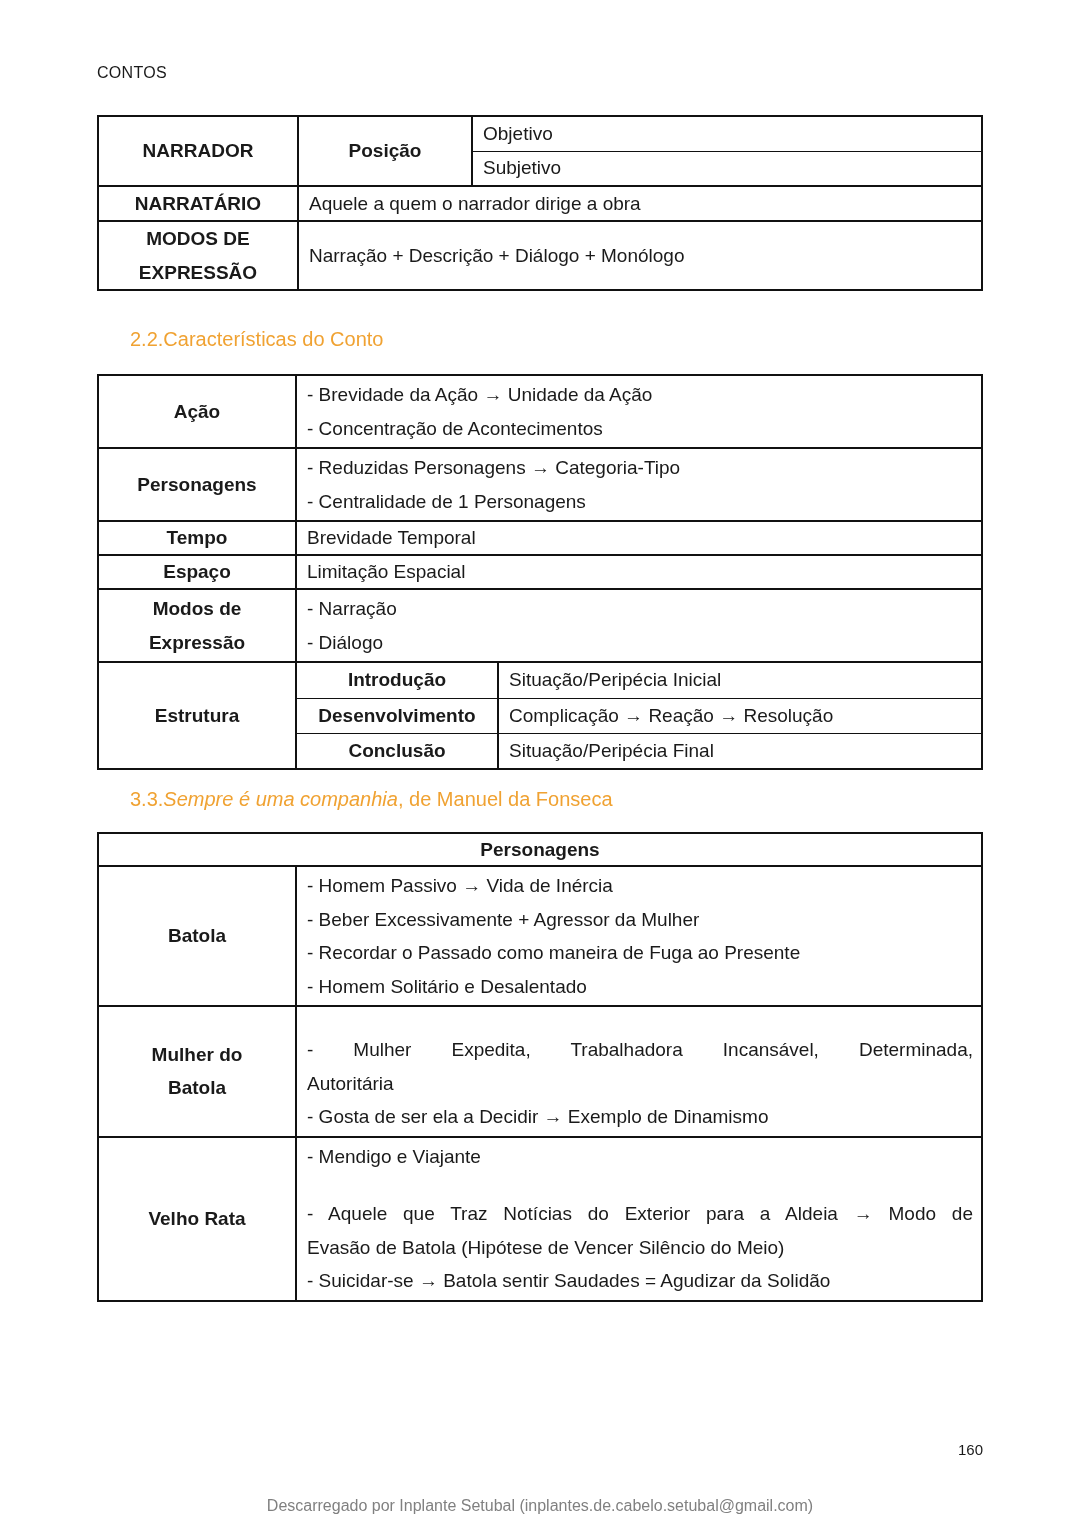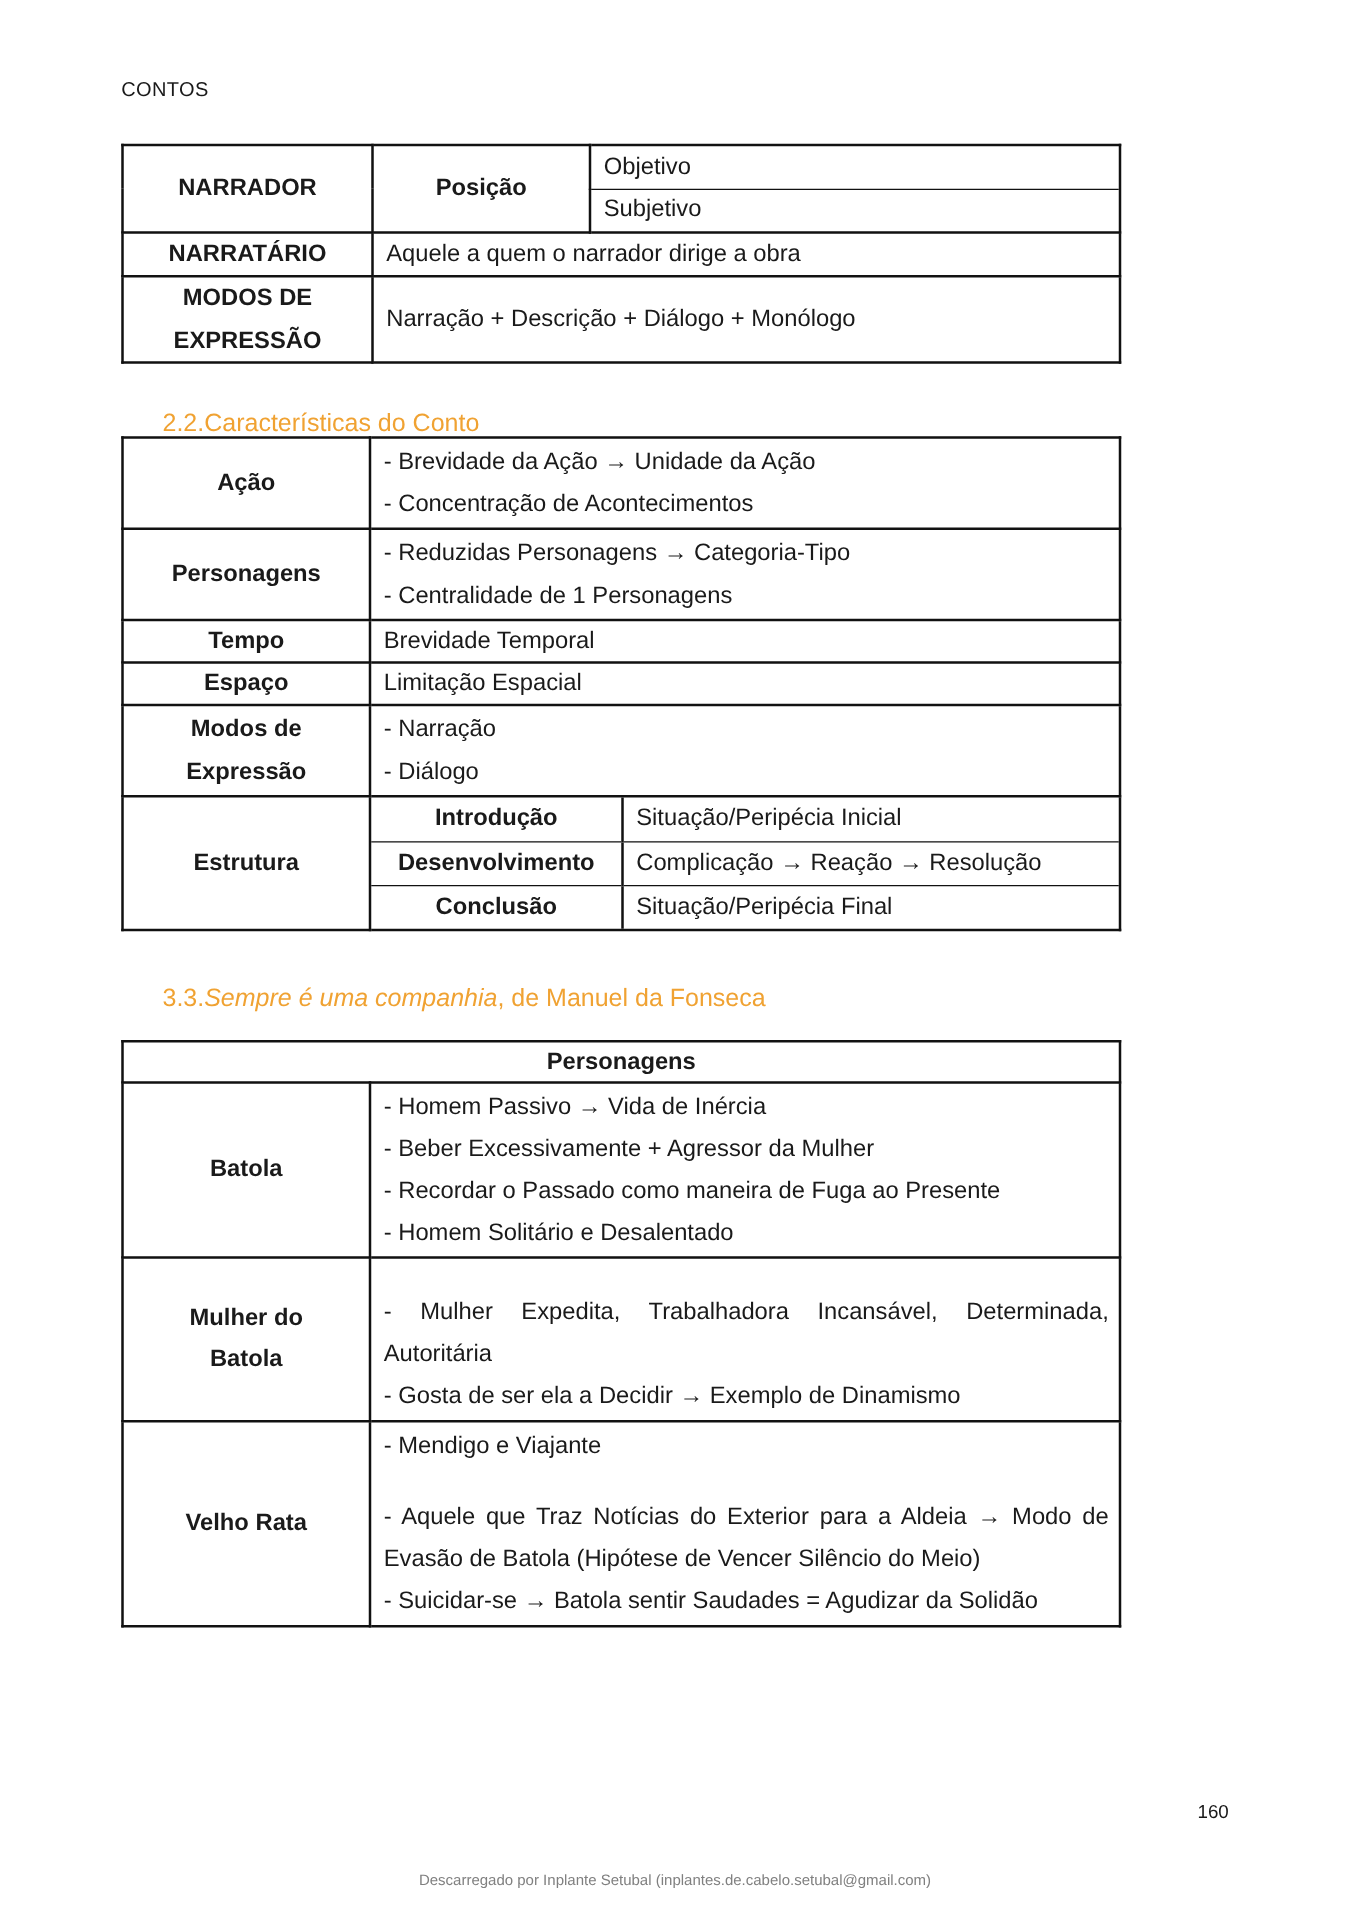--- a/index.html
+++ b/index.html
@@ -15,21 +15,21 @@
     position: relative;
     font-family: "Liberation Sans", sans-serif;
     color: var(--ink);
   }
   .hdr {
     position: absolute; top: 64px; left: 97px; width: 886px;
     font-size: 16px; letter-spacing: 0.3px;
   }
   table {
     position: absolute; border-collapse: collapse; table-layout: fixed;
-    width: 800px; left: 97px; font-size: 19px; color: var(--ink);
+    width: 886px; left: 97px; font-size: 19px; color: var(--ink);
   }
   td { border: 2px solid var(--border); vertical-align: middle; }
   .lbl { font-weight: 700; text-align: center; padding: 0 4px; }
   .val { text-align: left; padding: 2px 8px 2px 10px; }
   .ln  { line-height: 33.5px; }
   .stretch { text-align: justify; text-align-last: justify; margin-top: 24px; }
   .narrow { max-width: 140px; margin: 0 auto; line-height: 33.5px; }
   .bold { font-weight: 400; }
   
   #t-narrador { top: 115px; }
@@ -37,21 +37,21 @@
   #t-narrador td.thin-t { border-top-width: 1px; }
   
   .h2 {
     position: absolute; left: 130px; font-size: 20px; color: var(--accent);
     white-space: nowrap;
   }
   #h22 { top: 328px; }
   #h23 { top: 788px; }
   .ital { font-style: italic; }
   
-  #t-carac { top: 349px; }
+  #t-carac { top: 374px; }
   #t-carac td.estr-cell { padding: 0; vertical-align: top; }
   table.sub {
     position: static; width: 100%; border-collapse: collapse;
     table-layout: fixed; left: auto;
   }
   table.sub td { border: 2px solid var(--border); }
   table.sub td { border-top-width: 1px; border-bottom-width: 1px; }
   table.sub tr:first-child td { border-top: none; }
   table.sub tr:last-child td { border-bottom: none; }
   table.sub td:first-child { border-left: none; }
@@ -59,21 +59,21 @@
   
   #t-pers { top: 832px; }
   #t-pers .thead { font-weight: 700; text-align: center; }
   
   .pagenum {
     position: absolute; top: 1441px; left: 97px; width: 886px;
     text-align: right; font-size: 15px;
   }
   .footer {
     position: absolute; top: 1497px; left: 0; width: 1080px;
-    text-align: center; font-size: 12px; color: var(--footer);
+    text-align: center; font-size: 16px; color: var(--footer);
   }
 </style>
 </head>
 <body>
 
 <div class="hdr">CONTOS</div>
 
 <table id="t-narrador">
   <colgroup>
       <col style="width:200px">

